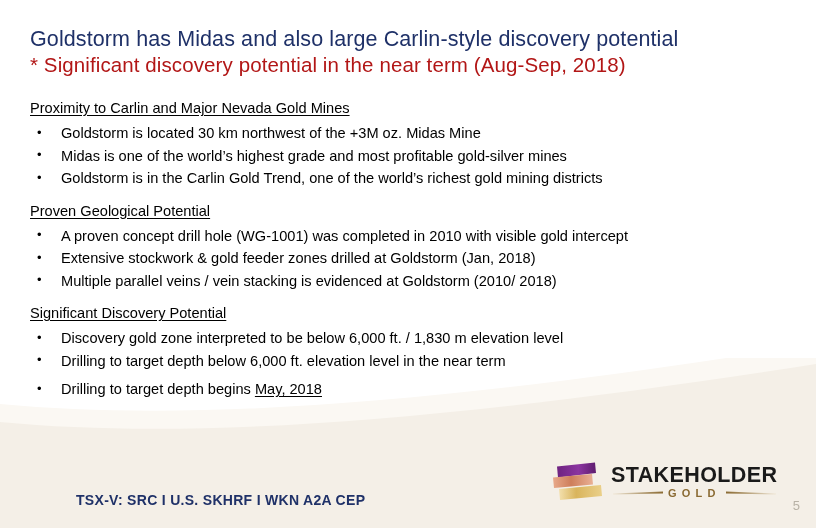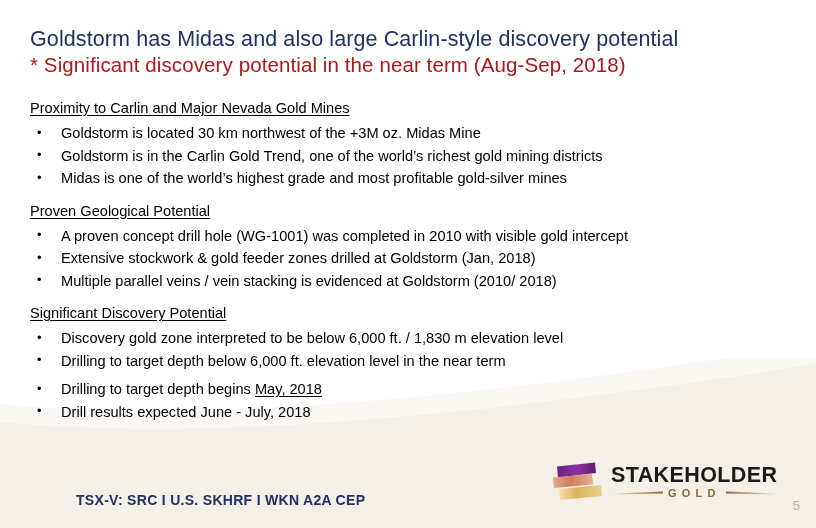--- a/index.html
+++ b/index.html
@@ -142,22 +142,22 @@
 
   <div class="title">Goldstorm has Midas and also large Carlin-style discovery potential</div>
   <div class="subtitle">* Significant discovery potential in the near term (Aug-Sep, 2018)</div>
 
   <div class="body">
 
     <div class="section">
       <div class="section-header">Proximity to Carlin and Major Nevada Gold Mines</div>
       <ul class="bullets">
         <li class="bullet">Goldstorm is located 30 km northwest of the +3M oz. Midas Mine</li>
+        <li class="bullet">Midas is one of the world’s highest grade and most profitable gold-silver mines</li>
         <li class="bullet">Goldstorm is in the Carlin Gold Trend, one of the world’s richest gold mining districts</li>
-        <li class="bullet">Midas is one of the world’s highest grade and most profitable gold-silver mines</li>
       </ul>
     </div>
 
     <div class="sec-gap-1"></div>
 
     <div class="section">
       <div class="section-header">Proven Geological Potential</div>
       <ul class="bullets">
         <li class="bullet">A proven concept drill hole (WG-1001) was completed in 2010 with visible gold intercept</li>
         <li class="bullet">Extensive stockwork &amp; gold feeder zones drilled at Goldstorm (Jan, 2018)</li>
@@ -167,21 +167,20 @@
 
     <div class="sec-gap-2"></div>
 
     <div class="section">
       <div class="section-header">Significant Discovery Potential</div>
       <ul class="bullets">
         <li class="bullet">Discovery gold zone interpreted to be below 6,000 ft. / 1,830 m elevation level</li>
         <li class="bullet">Drilling to target depth below 6,000 ft. elevation level in the near term</li>
         <li class="bullet-gap"></li>
         <li class="bullet"><span>Drilling to target depth begins </span><span class="u">May, 2018</span></li>
-        <li class="bullet">Drill results expected June - July, 2018</li>
       </ul>
     </div>
 
   </div>
 
   <div class="ticker">TSX-V: SRC  I   U.S.  SKHRF  I  WKN A2A CEP</div>
 
   <div class="page-number">5</div>
 
   <div class="logo">

